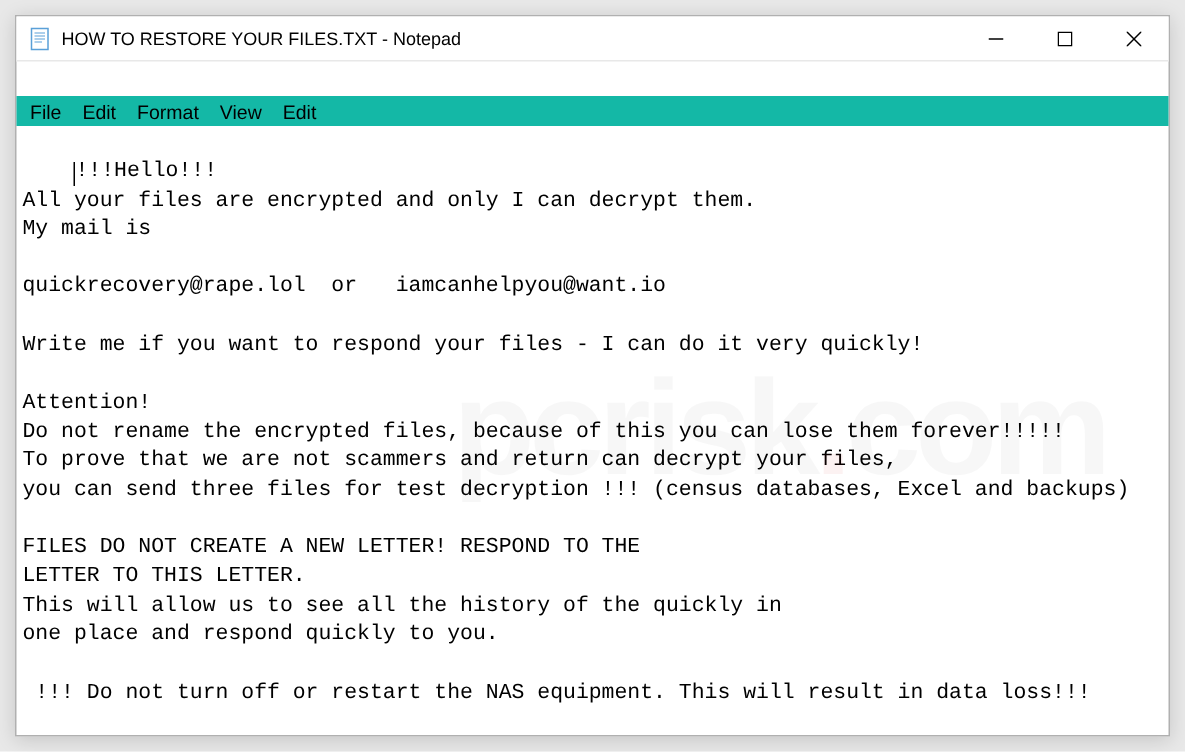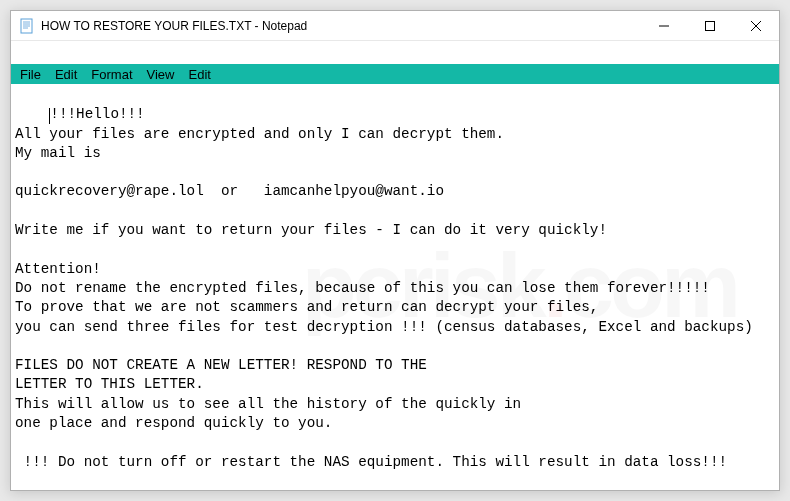--- a/index.html
+++ b/index.html
@@ -153,21 +153,21 @@
     <span class="menu-item">Edit</span>
   </div>
 
   <div class="content">
     <div class="watermark">pcrisk<span class="dot">.</span>com</div><span class="caret"></span><span>!!!Hello!!!</span>
 <span>All your files are encrypted and only I can decrypt them.</span>
 <span>My mail is</span>
 <span></span>
 <span>quickrecovery@rape.lol  or   iamcanhelpyou@want.io</span>
 <span></span>
-<span>Write me if you want to return your files - I can do it very quickly!</span>
+<span>Write me if you want to respond your files - I can do it very quickly!</span>
 <span></span>
 <span>Attention!</span>
 <span>Do not rename the encrypted files, because of this you can lose them forever!!!!!</span>
 <span>To prove that we are not scammers and return can decrypt your files,</span>
 <span>you can send three files for test decryption !!! (census databases, Excel and backups)</span>
 <span></span>
 <span>FILES DO NOT CREATE A NEW LETTER! RESPOND TO THE</span>
 <span>LETTER TO THIS LETTER.</span>
 <span>This will allow us to see all the history of the quickly in</span>
 <span>one place and respond quickly to you.</span>

